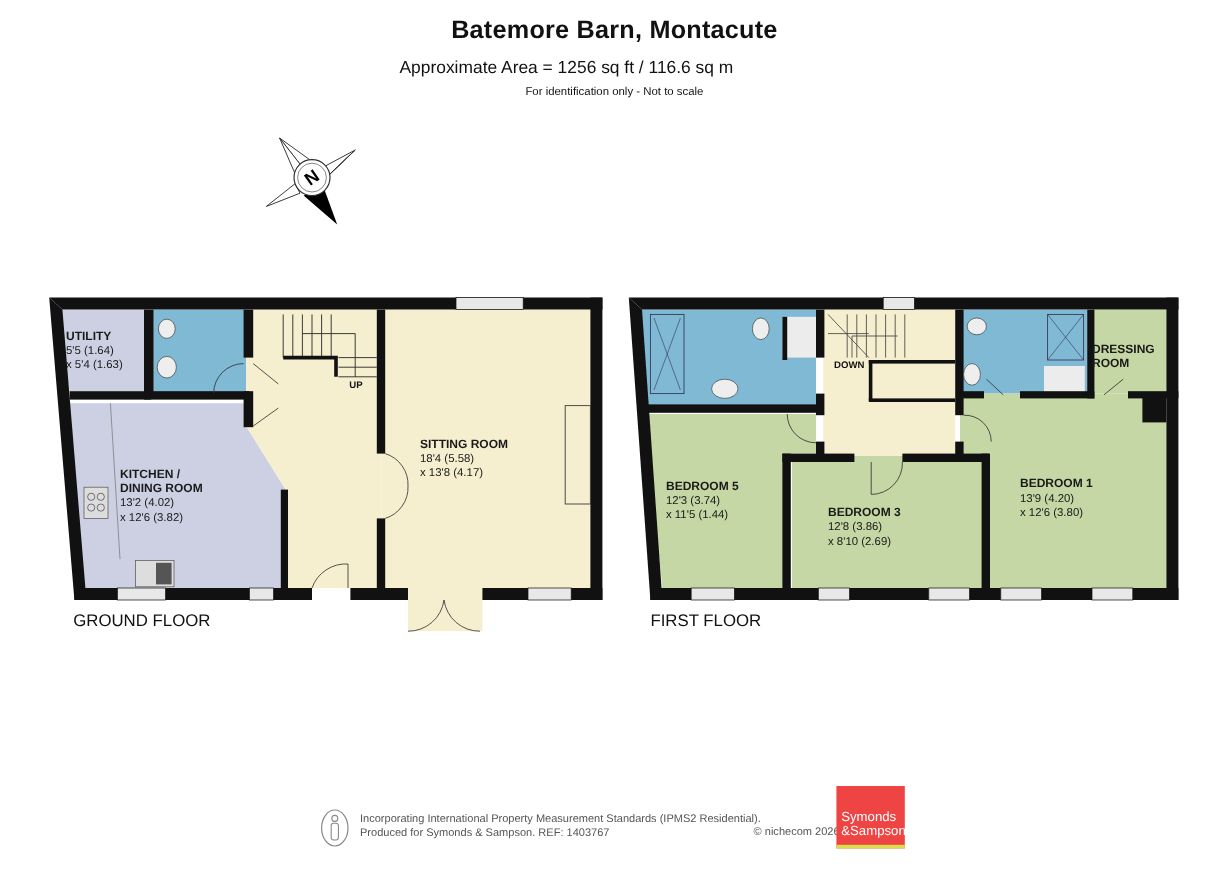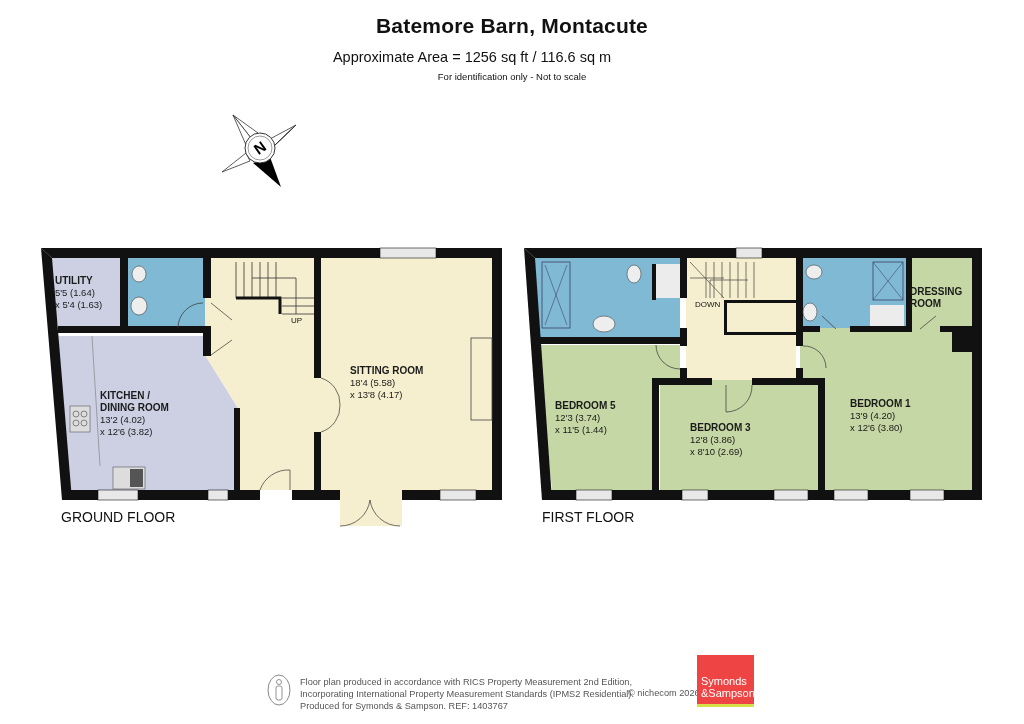--- a/index.html
+++ b/index.html
@@ -5,21 +5,21 @@
   html,body{margin:0;padding:0;background:#ffffff;}
   body{width:1024px;height:724px;position:relative;overflow:hidden;font-family:"Liberation Sans",sans-serif;color:#111;}
   .hdr-title{position:absolute;top:14px;left:0;width:1024px;text-align:center;font-weight:bold;font-size:21px;letter-spacing:0.2px;}
   .hdr-area{position:absolute;top:49px;left:0;width:944px;text-align:center;font-size:14.5px;}
   .hdr-note{position:absolute;top:71px;left:0;width:1024px;text-align:center;font-size:9.5px;}
   .compass{position:absolute;left:218px;top:105px;width:90px;height:90px;}
   .plan{position:absolute;left:0;top:0;}
   .rlabel{position:absolute;text-align:left;font-size:9.5px;line-height:12px;color:#1a1a1a;}
   .rlabel .nm{font-weight:bold;font-size:10px;}
   .floor-label{position:absolute;font-weight:normal;font-size:14px;}
-  .stairtxt{position:absolute;font-weight:normal;font-size:8px;}
+  .stairtxt{position:absolute;font-weight:bold;font-size:8px;}
   .footer{position:absolute;left:300px;top:676px;font-size:9.2px;line-height:12px;color:#555;}
   .footer-copy{position:absolute;left:628px;top:688px;font-size:9.2px;color:#555;}
   .person-icon{position:absolute;left:266px;top:673px;width:26px;height:34px;}
   .logo{position:absolute;left:697px;top:655px;width:57px;height:52px;background:#ef4444;border-bottom:3px solid #d7e04a;color:#fff;font-size:11px;line-height:12px;padding:20px 0 0 4px;box-sizing:border-box;}
 </style>
 </head>
 <body>
 
 <div class="hdr-title">Batemore Barn, Montacute</div>
 <div class="hdr-area">Approximate Area = 1256 sq ft / 116.6 sq m</div>
@@ -232,21 +232,20 @@
 </div>
 <div class="stairtxt" style="left:695px;top:300px;">DOWN</div>
 <div class="floor-label" style="left:542px;top:509px;">FIRST FLOOR</div>
 
 <svg class="person-icon" viewBox="0 0 26 34">
   <ellipse cx="13" cy="17" rx="11" ry="15" fill="none" stroke="#888" stroke-width="1"></ellipse>
   <circle cx="13" cy="9" r="2.5" fill="none" stroke="#888" stroke-width="0.9"></circle>
   <rect x="10" y="13" width="6" height="14" rx="2" fill="none" stroke="#888" stroke-width="0.9"></rect>
 </svg>
 <div class="footer">
-  <div>Floor plan produced in accordance with RICS Property Measurement 2nd Edition,</div>
   <div>Incorporating International Property Measurement Standards (IPMS2 Residential).</div>
   <div>Produced for Symonds &amp; Sampson.   REF:  1403767</div>
 </div>
 <div class="footer-copy">© nichecom 2026.</div>
 <div class="logo">
   <div>Symonds</div>
   <div>&amp;Sampson</div>
 </div>
 
 </body></html>

